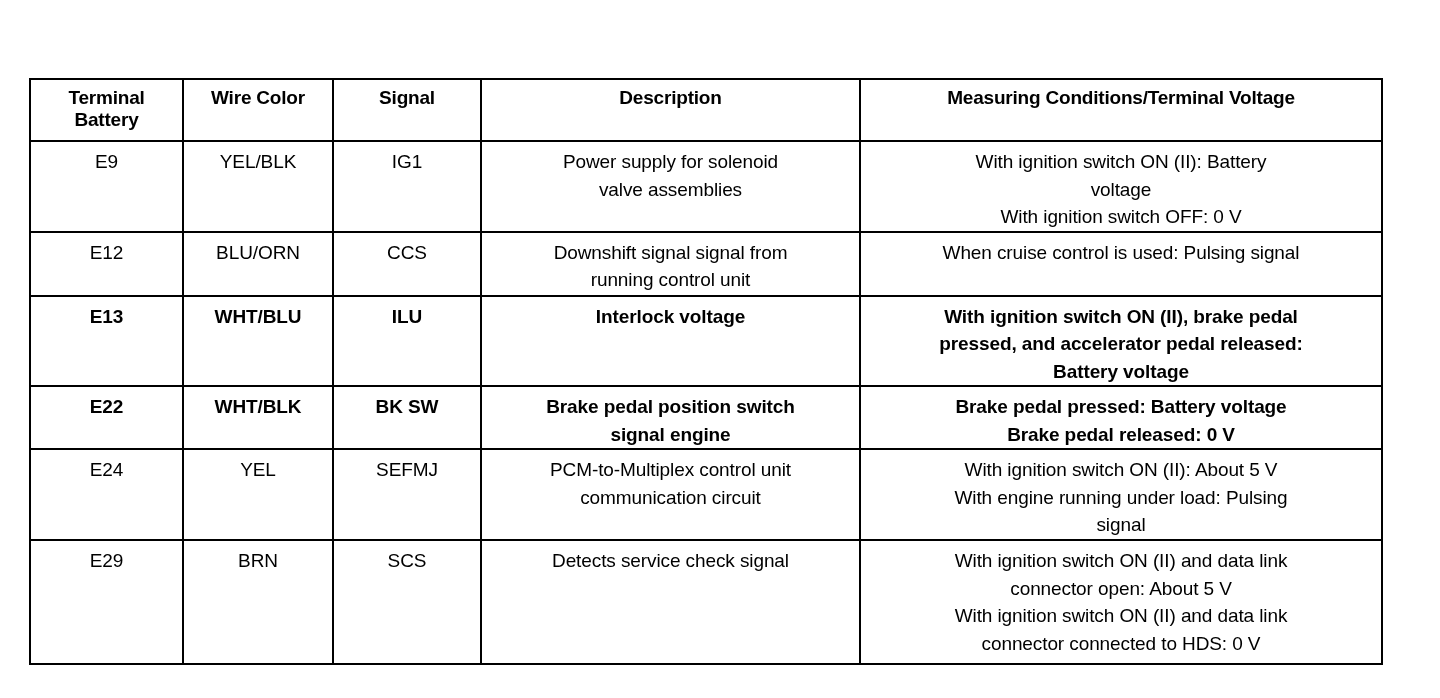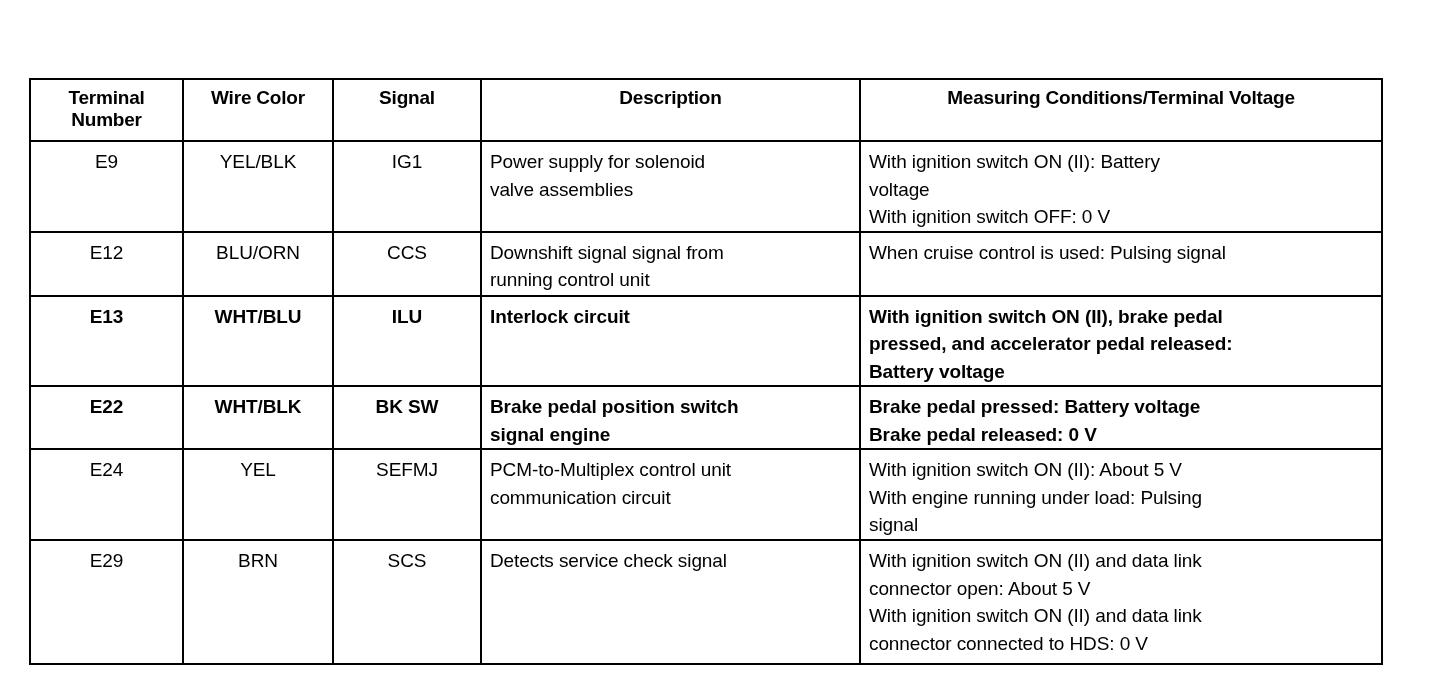--- a/index.html
+++ b/index.html
@@ -86,21 +86,21 @@
   .cell {
     padding: 6px 8px 0 8px;
     line-height: 1.45;
   }
   .cell.center {
     text-align: center;
     padding-left: 4px;
     padding-right: 4px;
   }
   .cell.left {
-    text-align: left;
+    text-align: center;
   }
   .cell .line { display: block; white-space: nowrap; }
 
   
   tr.r-h   td, tr.r-h   th { height: 60px; }
   tr.r-0   td { height: 88px; }
   tr.r-1   td { height: 62px; }
   tr.r-2   td { height: 87px; font-weight: bold; }
   tr.r-3   td { height: 59px; font-weight: bold; }
   tr.r-4   td { height: 88px; }
@@ -119,21 +119,21 @@
         <col class="c-wire">
         <col class="c-signal">
         <col class="c-desc">
         <col class="c-meas">
       </colgroup>
       <thead>
         <tr class="r-h">
           <th>
             <div class="th-inner">
               <span class="l1">Terminal</span>
-              <span class="l2">Number</span>
+              <span class="l2">Battery</span>
             </div>
           </th>
           <th>
             <div class="th-inner">
               <span>Wire Color</span>
             </div>
           </th>
           <th>
             <div class="th-inner">
               <span>Signal</span>
@@ -224,21 +224,21 @@
                 <span class="line">WHT/BLU</span>
               </div>
           </td>
           <td>
             <div class="cell center">
                 <span class="line">ILU</span>
               </div>
           </td>
           <td>
             <div class="cell left">
-              <span class="line">Interlock circuit</span>
+              <span class="line">Interlock voltage</span>
             </div>
           </td>
           <td>
             <div class="cell left">
               <span class="line">With ignition switch ON (II), brake pedal</span>
               <span class="line">pressed, and accelerator pedal released:</span>
               <span class="line">Battery voltage</span>
             </div>
           </td>
         </tr>

